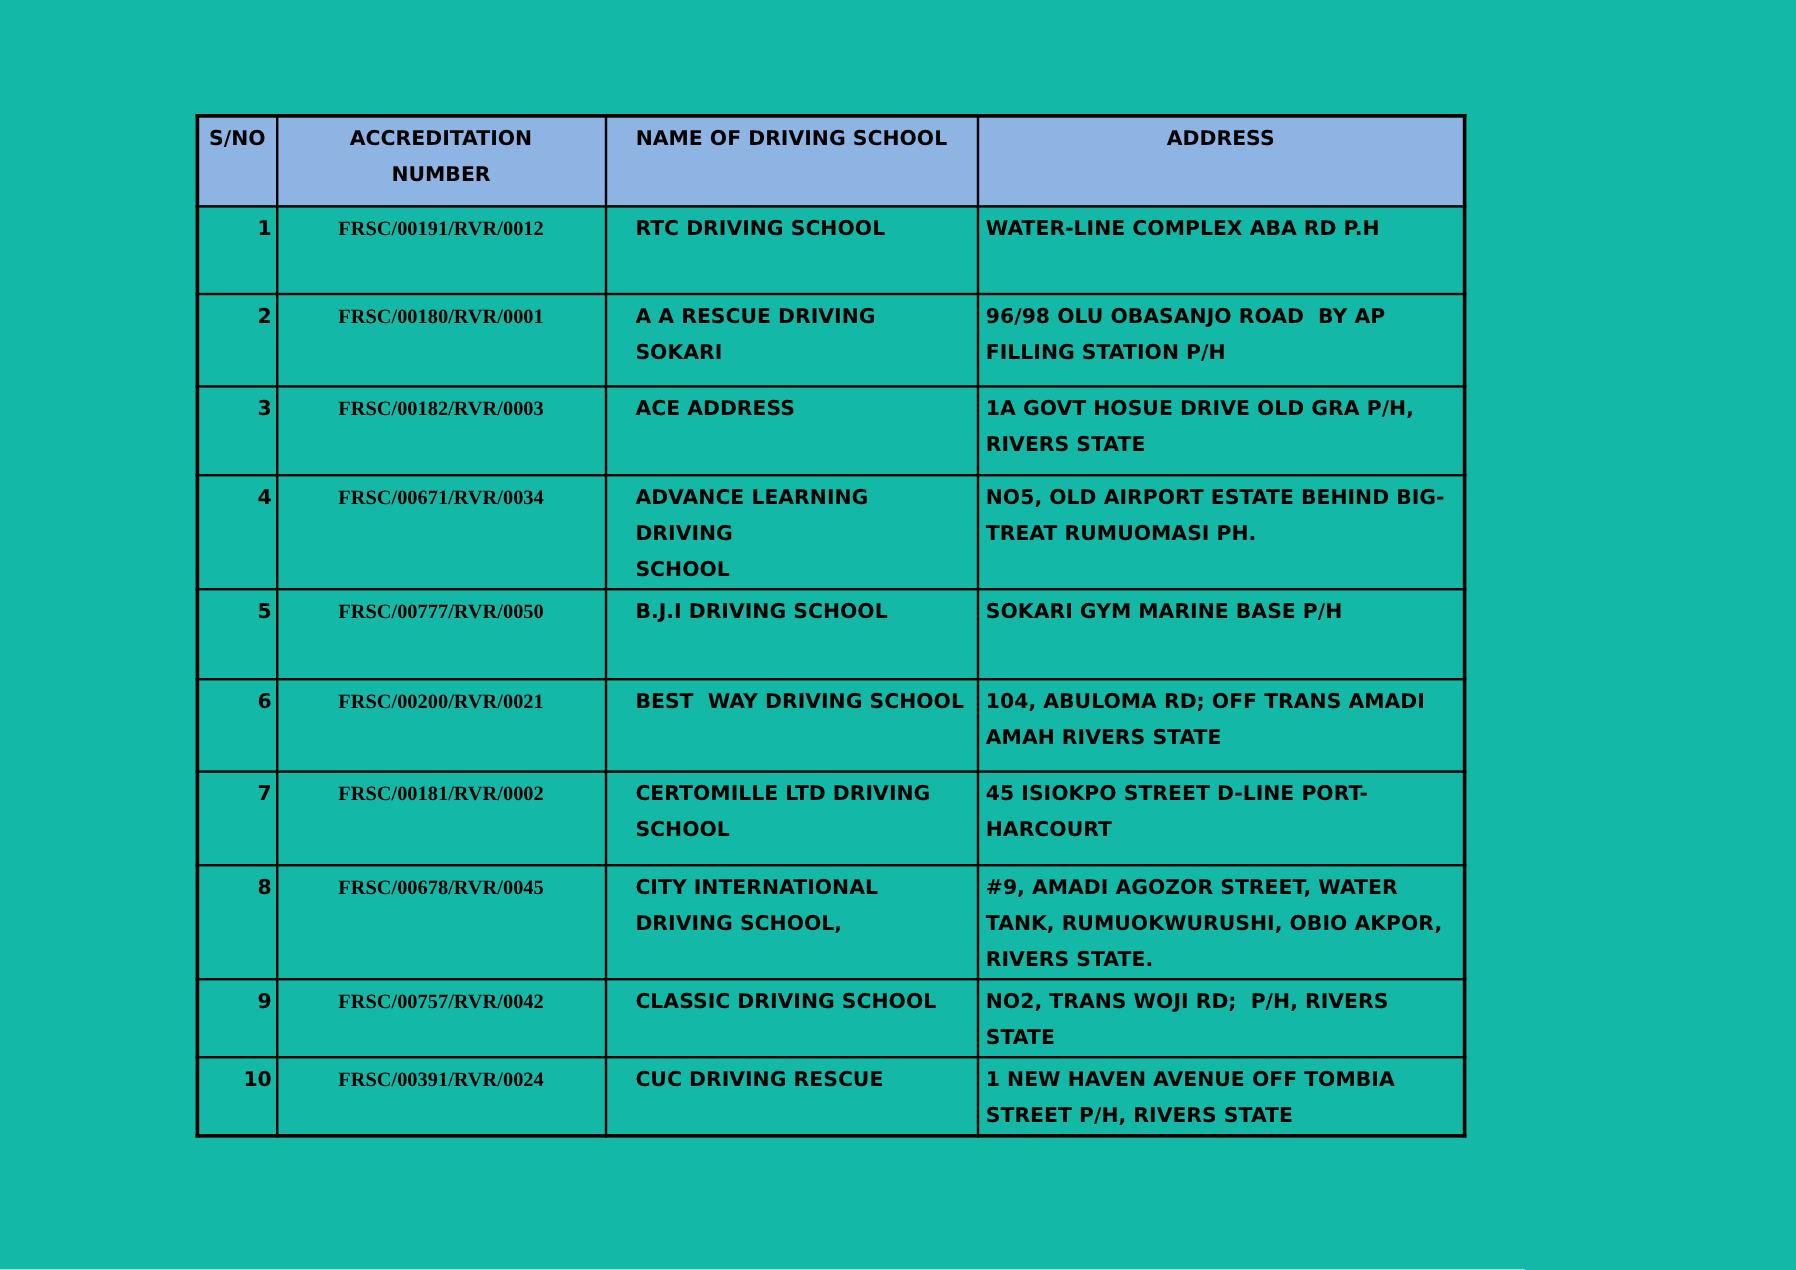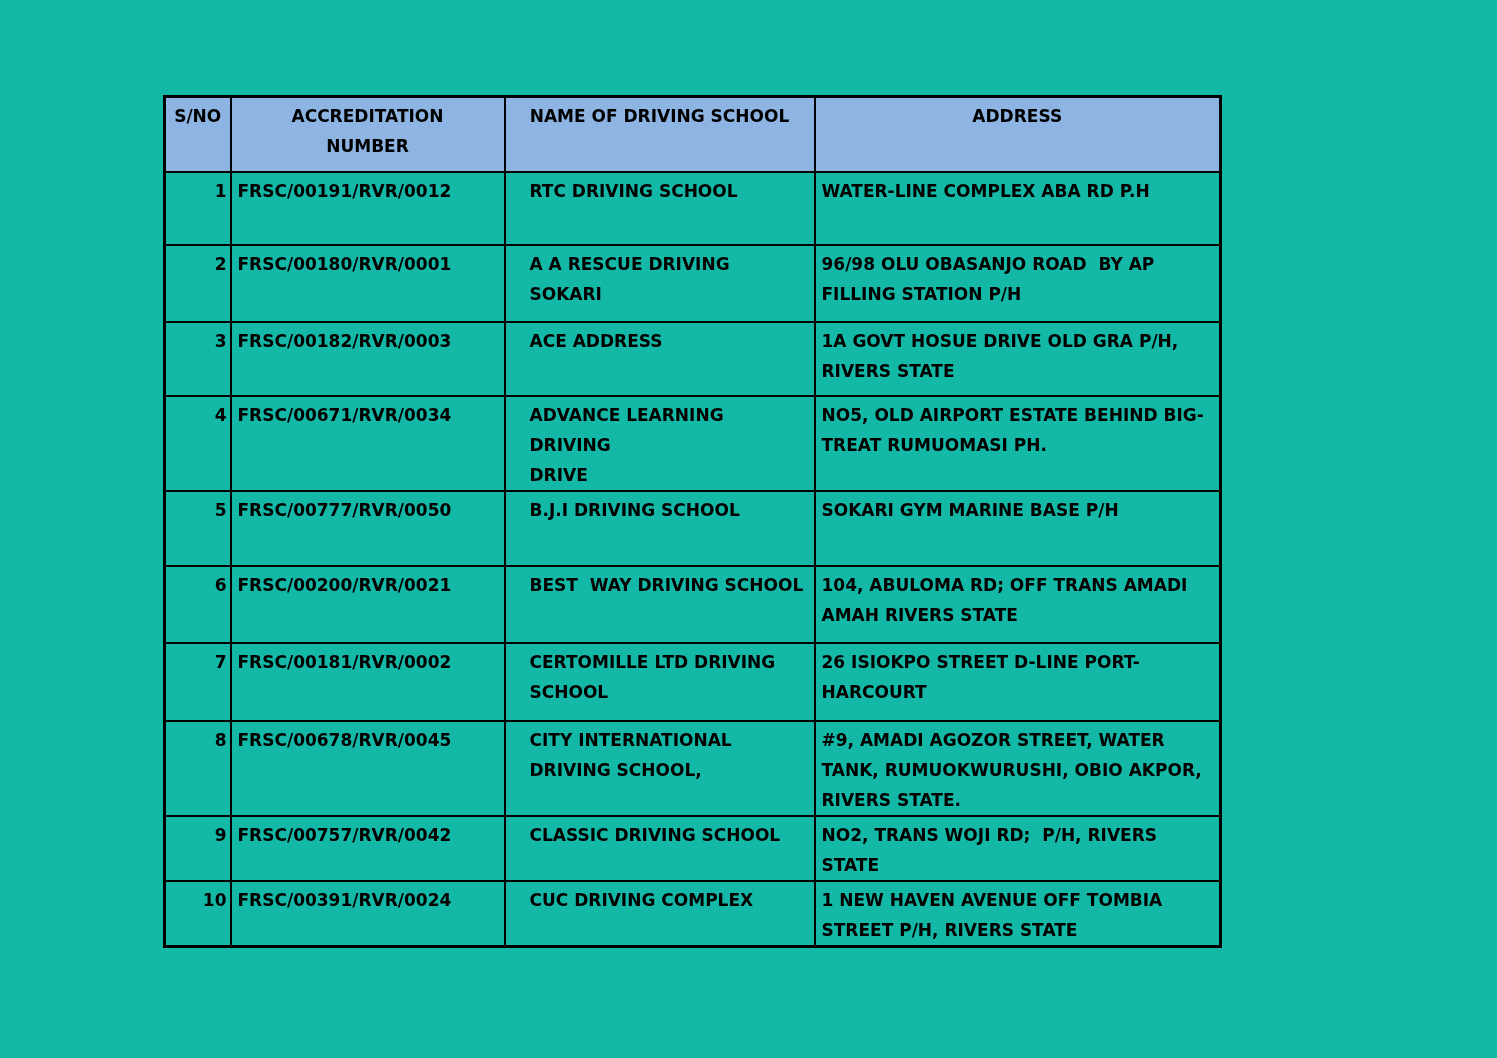--- a/index.html
+++ b/index.html
@@ -39,21 +39,21 @@
   .doc-table th {
     background: #8DB4E2;
     text-align: center;
     font-size: 17px;
   }
   .col-sno  { width: 66px; }
   .col-acc  { width: 274px; }
   .col-name { width: 310px; }
   .col-addr { width: 406px; }
   td.cell-sno  { text-align: right; padding-right: 3px; }
-  td.cell-acc  { text-align: left; }
+  td.cell-acc  { text-align: center; font-family: Liberation Serif, serif; }
   td.cell-name { text-align: left; padding-left: 24px; }
   td.cell-addr { text-align: left; }
   
   tr.hrow  { height: 75px; }
   tr.r0  { height: 73px; }
   tr.r1  { height: 77px; }
   tr.r2  { height: 74px; }
   tr.r3  { height: 76px; }
   tr.r4  { height: 75px; }
   tr.r5  { height: 77px; }
@@ -100,21 +100,21 @@
         <td class="cell-sno">3</td>
         <td class="cell-acc">FRSC/00182/RVR/0003</td>
         <td class="cell-name">ACE ADDRESS</td>
         <td class="cell-addr">1A GOVT HOSUE DRIVE OLD GRA P/H,
 RIVERS STATE</td>
       </tr>
       <tr class="r3">
         <td class="cell-sno">4</td>
         <td class="cell-acc">FRSC/00671/RVR/0034</td>
         <td class="cell-name">ADVANCE LEARNING DRIVING
-DRIVE</td>
+SCHOOL</td>
         <td class="cell-addr">NO5, OLD AIRPORT ESTATE BEHIND BIG-
 TREAT RUMUOMASI PH.</td>
       </tr>
       <tr class="r4">
         <td class="cell-sno">5</td>
         <td class="cell-acc">FRSC/00777/RVR/0050</td>
         <td class="cell-name">B.J.I DRIVING SCHOOL</td>
         <td class="cell-addr">SOKARI GYM MARINE BASE P/H</td>
       </tr>
       <tr class="r5">
@@ -122,21 +122,21 @@
         <td class="cell-acc">FRSC/00200/RVR/0021</td>
         <td class="cell-name">BEST  WAY DRIVING SCHOOL</td>
         <td class="cell-addr">104, ABULOMA RD; OFF TRANS AMADI
 AMAH RIVERS STATE</td>
       </tr>
       <tr class="r6">
         <td class="cell-sno">7</td>
         <td class="cell-acc">FRSC/00181/RVR/0002</td>
         <td class="cell-name">CERTOMILLE LTD DRIVING
 SCHOOL</td>
-        <td class="cell-addr">26 ISIOKPO STREET D-LINE PORT-
+        <td class="cell-addr">45 ISIOKPO STREET D-LINE PORT-
 HARCOURT</td>
       </tr>
       <tr class="r7">
         <td class="cell-sno">8</td>
         <td class="cell-acc">FRSC/00678/RVR/0045</td>
         <td class="cell-name">CITY INTERNATIONAL
 DRIVING SCHOOL,</td>
         <td class="cell-addr">#9, AMADI AGOZOR STREET, WATER
 TANK, RUMUOKWURUSHI, OBIO AKPOR,
 RIVERS STATE.</td>
@@ -144,19 +144,19 @@
       <tr class="r8">
         <td class="cell-sno">9</td>
         <td class="cell-acc">FRSC/00757/RVR/0042</td>
         <td class="cell-name">CLASSIC DRIVING SCHOOL</td>
         <td class="cell-addr">NO2, TRANS WOJI RD;  P/H, RIVERS
 STATE</td>
       </tr>
       <tr class="r9">
         <td class="cell-sno">10</td>
         <td class="cell-acc">FRSC/00391/RVR/0024</td>
-        <td class="cell-name">CUC DRIVING COMPLEX</td>
+        <td class="cell-name">CUC DRIVING RESCUE</td>
         <td class="cell-addr">1 NEW HAVEN AVENUE OFF TOMBIA
 STREET P/H, RIVERS STATE</td>
       </tr>
     </tbody>
   </table>
 </div>
 
 </body></html>

